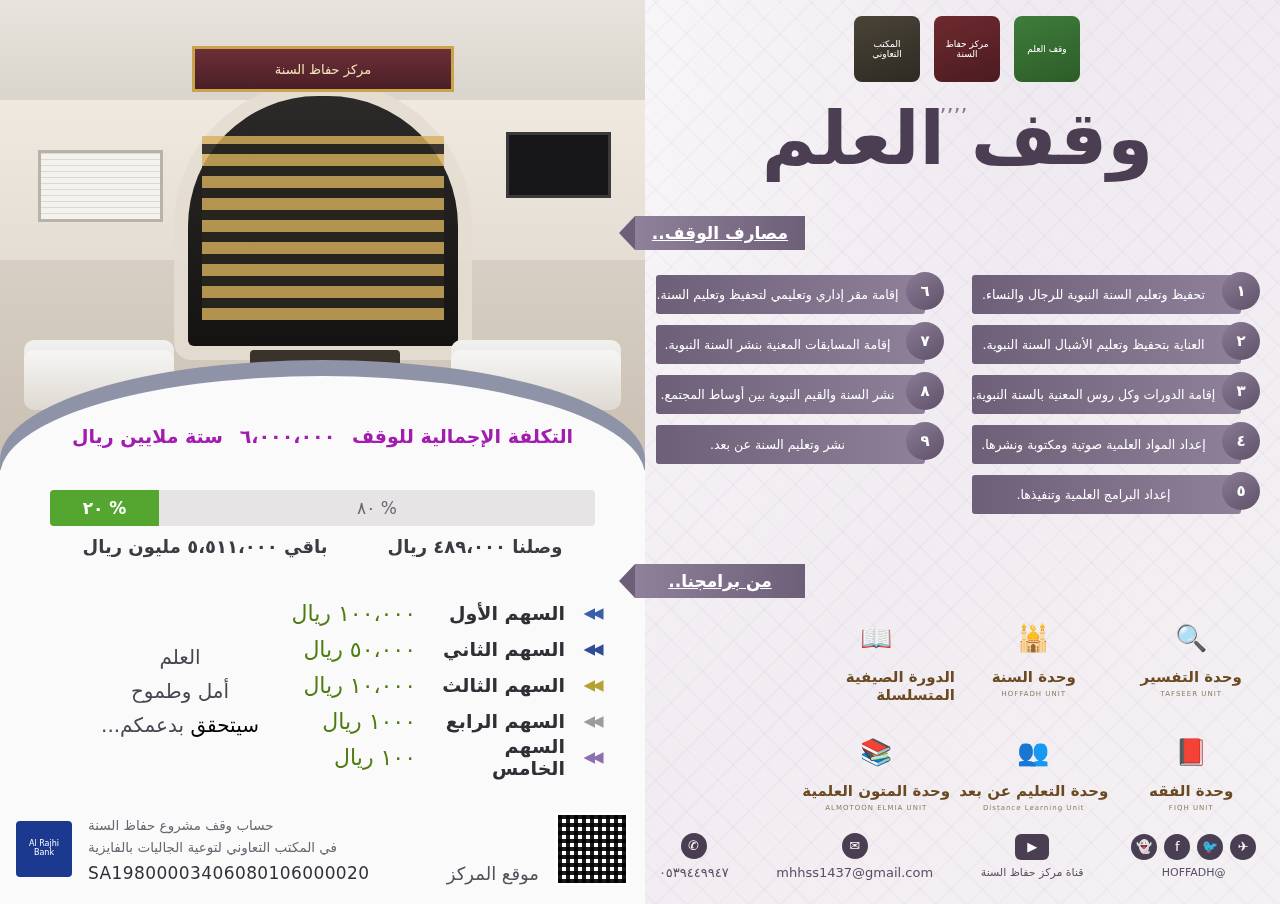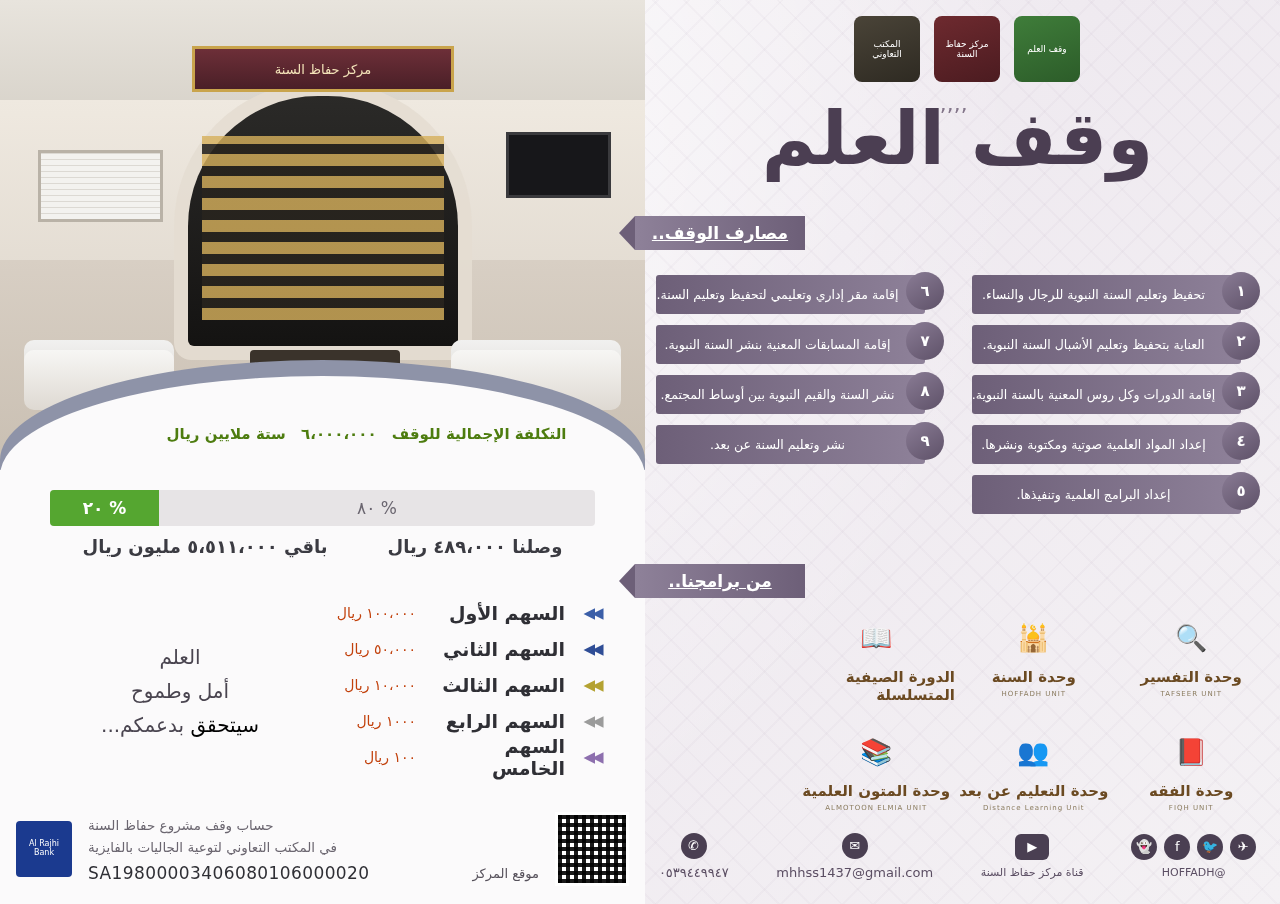--- a/index.html
+++ b/index.html
@@ -198,21 +198,21 @@
   .photo-mask-band {
     position: absolute; bottom: -2px; left: 0; width: 645px; height: 200px;
     background: #8e93a8;
     border-radius: 100% 100% 0 0 / 100% 100% 0 0;
     transform: translateY(44%);
   }
 
   .cost-line {
     position: absolute; top: 425px; left: 0; width: 645px;
     text-align: center; direction: rtl;
-    font-size: 15px; color: #4d7c0f; font-weight: bold; margin-left: 44px;
+    font-size: 19px; color: #a21caf; font-weight: bold;
   }
   .cost-line .amount { margin: 0 10px; font-weight: bold; }
 
   .progress-wrap {
     position: absolute; top: 490px; left: 50px; width: 545px; height: 36px;
     background: #e7e4e6; border-radius: 4px; overflow: hidden;
     display: flex; direction: ltr;
   }
   .progress-fill {
     width: 20%; height: 100%; background: #55a630;
@@ -233,21 +233,21 @@
   .shares {
     position: absolute; top: 595px; left: 0; width: 645px;
     direction: rtl; padding: 0 40px;
   }
   .share-row {
     display: flex; align-items: center; gap: 14px;
     height: 36px; justify-content: flex-start;
   }
   .chev { font-size: 15px; letter-spacing: -3px; width: 26px; text-align: center; }
   .share-name { width: 135px; font-size: 19px; font-weight: bold; color: #2f2f35; }
-  .share-amount { font-size: 14px; color: #c2410c; }
+  .share-amount { font-size: 22px; color: #4d7c0f; }
 
   .slogan {
     position: absolute; top: 640px; left: 60px; width: 240px;
     text-align: center; direction: rtl; color: #4a4550;
     font-size: 20px; line-height: 1.7;
   }
   .slogan .hl { color: #000000; }
 
   .footer-right {
     position: absolute; bottom: 0; left: 0; width: 645px; height: 110px;
@@ -255,21 +255,21 @@
     padding: 0 16px; gap: 16px;
   }
   .qr {
     width: 74px; height: 74px;
     background:
       repeating-linear-gradient(0deg,#1a1a1a 0 4px,#fff 4px 8px),
       repeating-linear-gradient(90deg,#1a1a1a 0 4px,#fff 4px 8px);
     background-blend-mode: multiply;
     border: 3px solid #fff;
   }
-  .site-label { font-size: 13px; color: #55505a; margin-top: 48px; }
+  .site-label { font-size: 18px; color: #55505a; margin-top: 48px; }
   .bank-text { flex: 1; text-align: left; direction: rtl; color: #6b6670; }
   .bank-text .l1, .bank-text .l2 { font-size: 13.5px; line-height: 1.6; }
   .iban { font-size: 17px; color: #2f2f35; direction: ltr; letter-spacing: .4px; margin-top: 4px; }
   .bank-logo {
     width: 56px; height: 56px; background: #1b3a8f; border-radius: 4px;
     display: flex; align-items: center; justify-content: center;
     color: #fff; font-size: 8px; text-align: center; line-height: 1.1; padding: 3px;
   }
 </style>
 </head>

